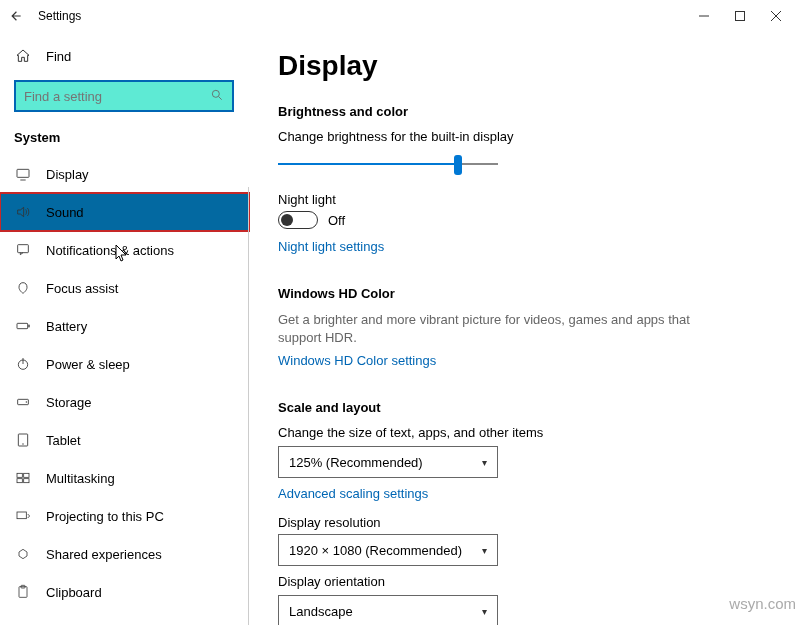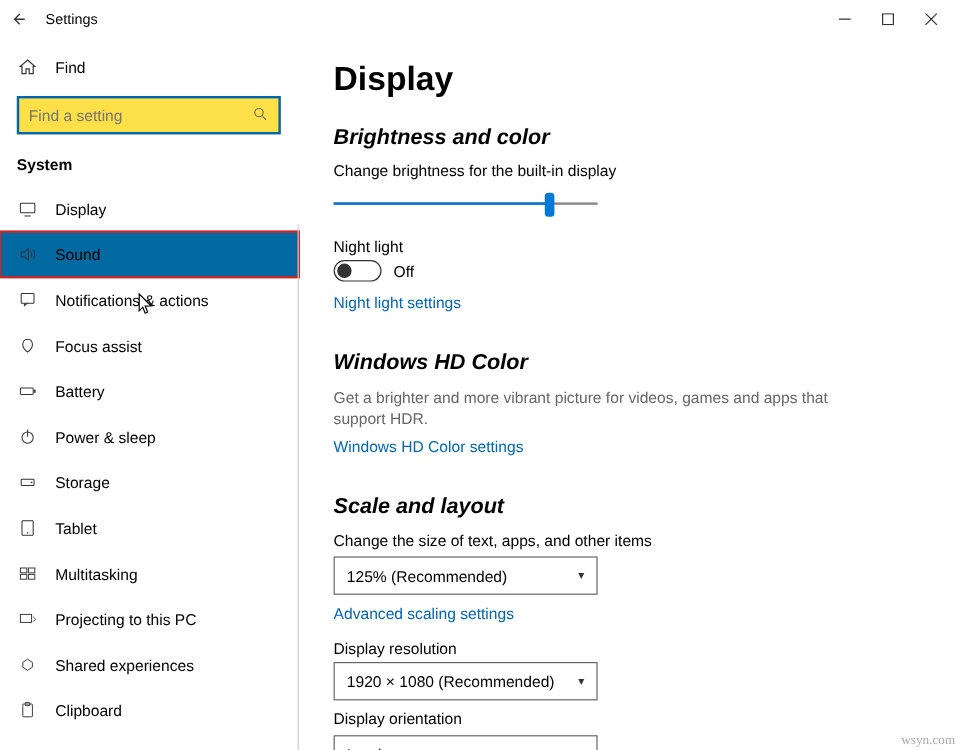--- a/index.html
+++ b/index.html
@@ -12,45 +12,45 @@
   .titlebar-spacer { flex: 1; }
   .titlebar-btns { display: flex; gap: 0; }
   .tb-btn { width: 36px; height: 28px; display: flex; align-items: center; justify-content: center; }
   .content { flex: 1; display: flex; overflow: hidden; }
   .sidebar { width: 250px; border-right: 1px solid transparent; display: flex; flex-direction: column; padding-top: 6px; position: relative; }
   .side-row { height: 38px; display: flex; align-items: center; gap: 14px; padding-left: 14px; cursor: default; }
   .side-row.home { height: 36px; }
   .side-icon { width: 18px; height: 18px; display: flex; align-items: center; justify-content: center; color: #333; }
   .side-label { font-size: 13px; }
   .search-wrap { padding: 6px 14px 10px 14px; }
-  .search-box { width: 220px; height: 32px; border: 2px solid #0066b4; background: #fde047; display: flex; align-items: center; padding: 0 8px; }
+  .search-box { width: 220px; height: 32px; border: 2px solid #0066b4; background: #5eead4; display: flex; align-items: center; padding: 0 8px; }
   .search-input { flex: 1; border: none; outline: none; font-size: 13px; color: #666; background: transparent; }
   .cat-header { padding: 8px 14px 10px 14px; font-weight: 600; font-size: 13px; }
   .nav-item { height: 38px; display: flex; align-items: center; gap: 14px; padding-left: 14px; cursor: default; position: relative; }
   .nav-item.selected { background: #0369a1; outline: 2px solid #c62828; outline-offset: -1px; }
   .divider-vert { position: absolute; right: 0; top: 155px; bottom: 0; width: 1px; background: #ccc; }
   .main { flex: 1; padding: 18px 28px 10px 28px; overflow-y: auto; }
   h1 { font-size: 28px; font-weight: 600; margin-bottom: 22px; }
-  h2 { font-size: 18px; font-weight: 600; margin-top: 18px; margin-bottom: 10px; font-style: italic; }
+  h2 { font-size: 13px; font-weight: 600; margin-top: 18px; margin-bottom: 10px; }
   .label { font-size: 13px; margin-bottom: 6px; }
   .slider { width: 220px; height: 28px; position: relative; display: flex; align-items: center; }
   .slider-track { height: 2px; background: #888; width: 100%; position: relative; }
   .slider-fill { height: 2px; background: #0078d4; position: absolute; left: 0; top: 0; width: 82%; }
   .slider-thumb { position: absolute; top: -8px; left: 82%; width: 8px; height: 20px; background: #0078d4; border-radius: 3px; transform: translateX(-50%); }
   .sub-label { font-size: 13px; margin-top: 14px; margin-bottom: 4px; }
   .toggle { display: flex; align-items: center; gap: 10px; margin-top: 4px; }
   .toggle-pill { width: 40px; height: 18px; border: 1px solid #333; border-radius: 10px; position: relative; background: #fff; }
   .toggle-knob { position: absolute; left: 2px; top: 2px; width: 12px; height: 12px; background: #333; border-radius: 50%; }
   .link { color: #0066b4; font-size: 13px; margin-top: 10px; display: block; cursor: default; }
   .desc { color: #666; font-size: 13px; margin-bottom: 6px; max-width: 420px; line-height: 1.4; }
   .select { width: 220px; height: 32px; border: 1px solid #666; display: flex; align-items: center; padding: 0 10px; justify-content: space-between; font-size: 13px; margin-bottom: 8px; text-align: center; }
   .chev { font-size: 10px; color: #333; }
   .section-gap { height: 14px; }
   .cursor { position: absolute; left: 115px; top: 212px; pointer-events: none; }
-  .watermark { position: fixed; right: 4px; bottom: 2px; font-size: 11px; color: #aaa; font-family: Liberation Serif, serif; }
+  .watermark { position: fixed; right: 4px; bottom: 13px; font-size: 15px; color: #aaa; }
 </style>
 </head>
 <body>
 
 <div class="window">
   <div class="titlebar">
     <div class="titlebar-left">
       <div class="back-btn">
         <svg width="14" height="14" viewBox="0 0 24 24">
             <path d="M20 11H7.8l5.6-5.6L12 4l-8 8 8 8 1.4-1.4L7.8 13H20z" fill="#333"></path>

